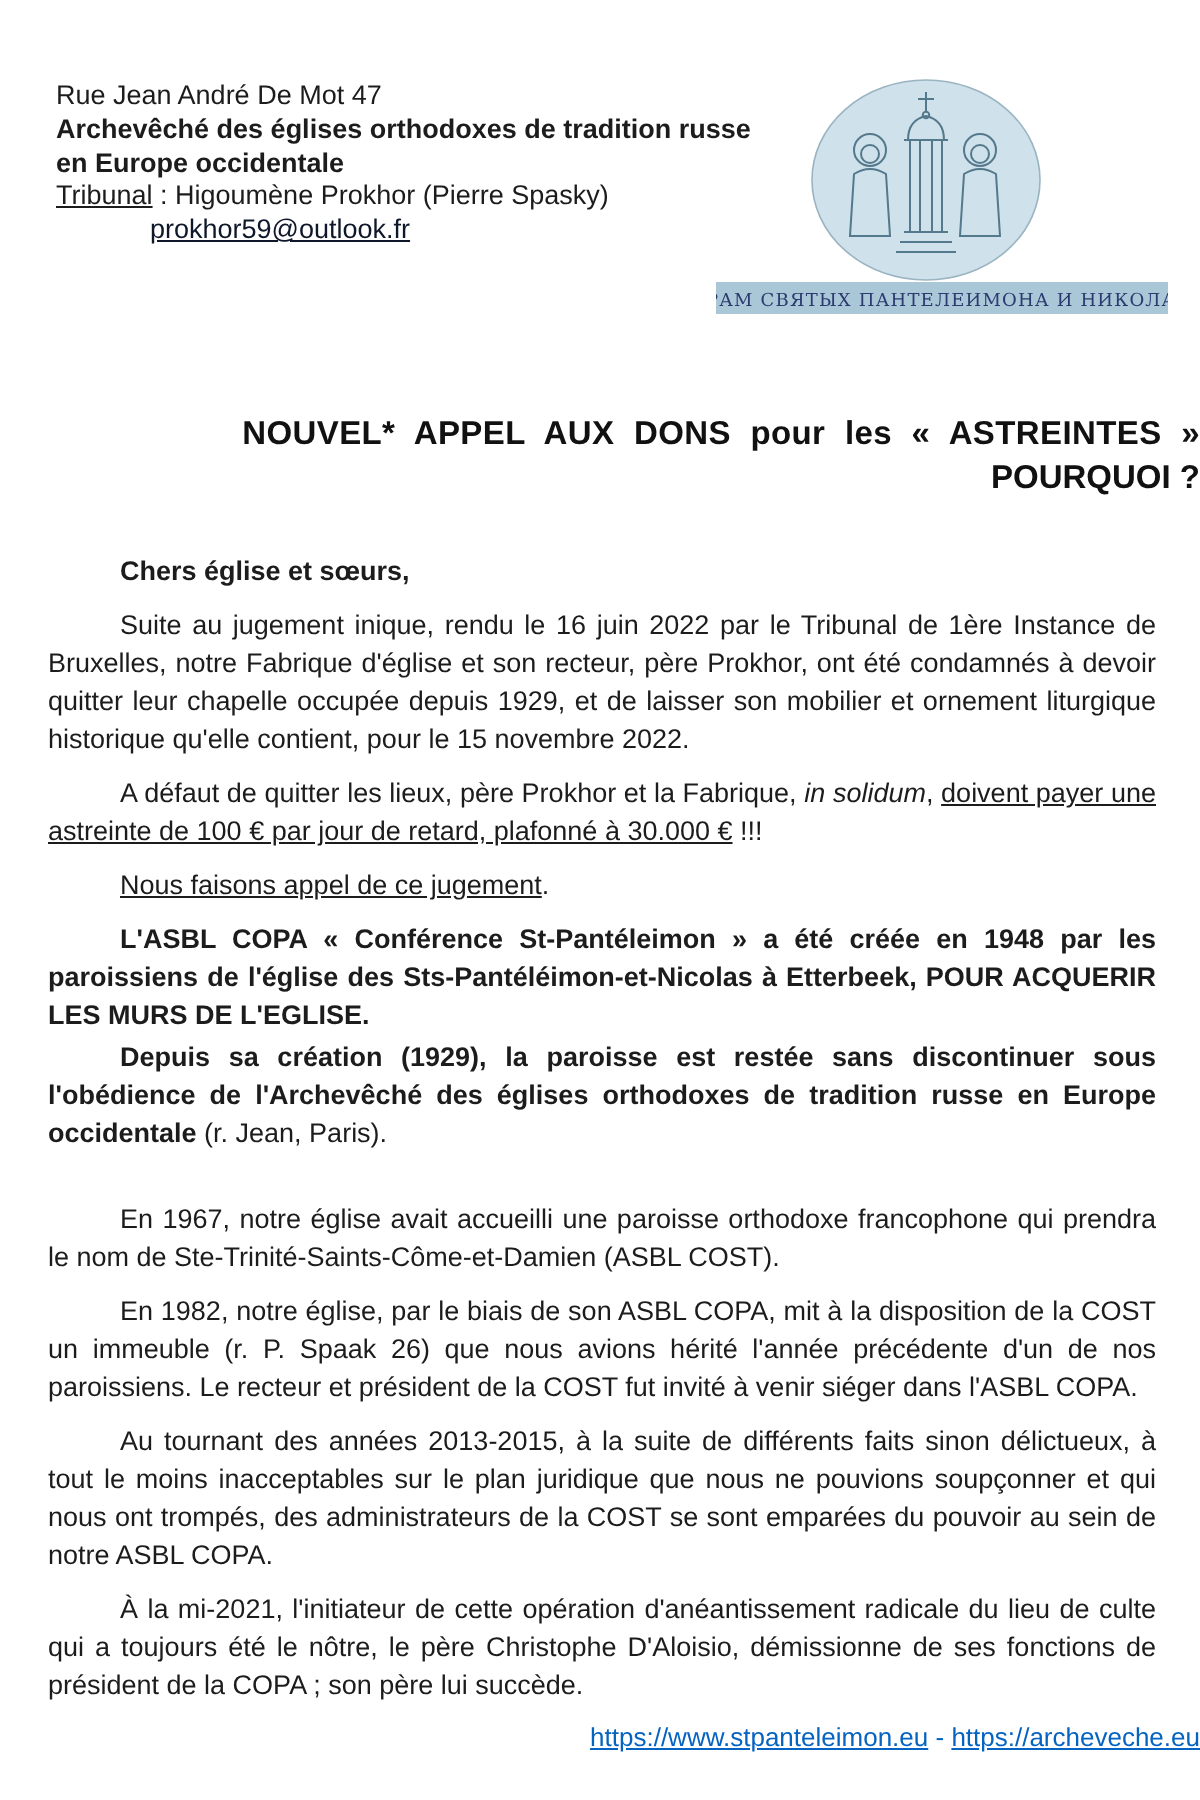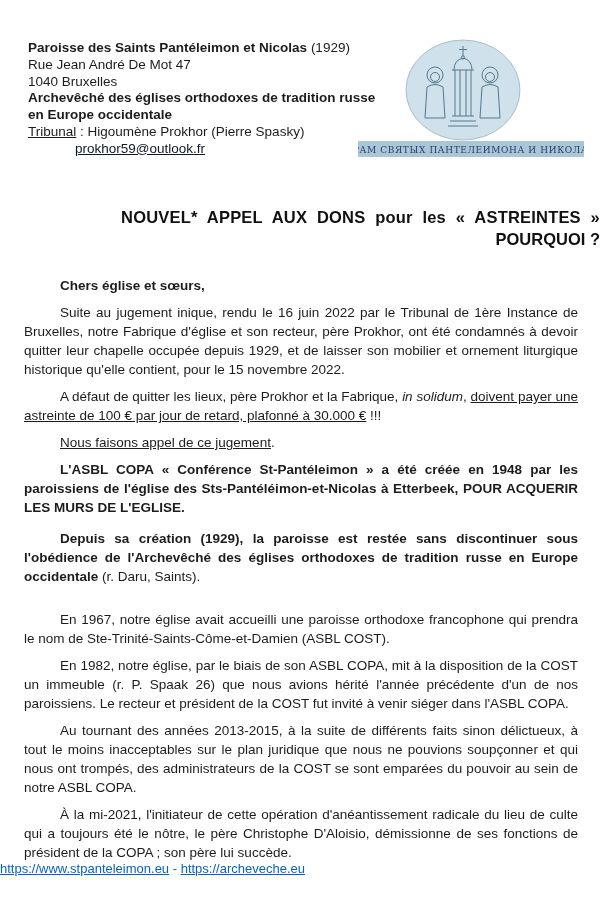--- a/index.html
+++ b/index.html
@@ -18,39 +18,37 @@
   .emblem{position:absolute;left:358px;top:38px;width:226px;height:122px;}
   
   .title{position:absolute;left:0;top:206px;width:100%;text-align:right;
          font-weight:bold;font-size:16.5px;line-height:22px;color:#111;}
   .title .l1{word-spacing:5px;letter-spacing:.2px;}
   
   .bodytext{position:absolute;left:24px;top:276px;width:554px;
             font-size:13.5px;line-height:19px;text-align:justify;}
   .salutation{font-weight:bold;margin:0 0 9px 0;text-indent:0;}
   .bodytext p{margin:0 0 8px 0;text-indent:36px;}
-  .bodytext p.gap-none{margin-bottom:12px;}
+  .bodytext p.gap-none{margin-bottom:2px;}
   .bodytext p.gap-large{margin-bottom:24px;}
   .seg-b{font-weight:bold;}
   .seg-i{font-style:italic;}
   .seg-u{text-decoration:underline;}
   
-  .footer{position:absolute;left:0;top:861px;width:100%;text-align:left;font-size:13px;}
+  .footer{position:absolute;left:0;top:861px;width:100%;text-align:right;font-size:13px;}
   .footer a{color:#0563c1;text-decoration:underline;cursor:pointer;}
   .footer .sep{color:#0563c1;}
 </style>
 </head>
 <body>
 
 <div class="page">
 
   <div class="header">
-    <div class="line"><span class="bold">Paroisse des Saints Pantéleimon et Nicolas</span><span> (1929)</span></div>
     <div class="line">Rue Jean André De Mot 47</div>
-    <div class="line">1040 Bruxelles</div>
     <div class="line bold">Archevêché des églises orthodoxes de tradition russe</div>
     <div class="line bold">en Europe occidentale</div>
     <div class="line"><span class="rector-label">Tribunal</span><span> : Higoumène Prokhor (Pierre Spasky)</span></div>
     <div class="line email-line"><a class="email">prokhor59@outlook.fr</a></div>
   </div>
 
   <svg class="emblem" viewBox="0 0 226 122" xmlns="http://www.w3.org/2000/svg">
     <ellipse cx="105" cy="52" rx="57" ry="50" fill="#cfe1ea" stroke="#9ab4c2" stroke-width="0.8"></ellipse>
     <g stroke="#54788c" fill="none" stroke-width="1">
 
@@ -85,21 +83,21 @@
     <div class="l2">POURQUOI ?</div>
   </div>
 
   <div class="bodytext">
     <p class="salutation">Chers église et sœurs,</p>
     <div>
         <p><span>Suite au jugement inique, rendu le 16 juin 2022 par le Tribunal de 1ère Instance de Bruxelles, notre Fabrique d'église et son recteur, père Prokhor, ont été condamnés à devoir quitter leur chapelle occupée depuis 1929, et de laisser son mobilier et ornement liturgique historique qu'elle contient, pour le 15 novembre 2022.</span></p>
         <p><span>A défaut de quitter les lieux, père Prokhor et la Fabrique, </span><span class="seg-i">in solidum</span><span>, </span><span class="seg-u">doivent payer une astreinte de 100 € par jour de retard, plafonné à 30.000 €</span><span> !!!</span></p>
         <p><span class="seg-u">Nous faisons appel de ce jugement</span><span>.</span></p>
         <p class="gap-none"><span class="seg-b">L'ASBL COPA « Conférence St-Pantéleimon » a été créée en 1948 par les paroissiens de l'église des Sts-Pantéléimon-et-Nicolas à Etterbeek, POUR ACQUERIR LES MURS DE L'EGLISE.</span></p>
-        <p class="gap-large"><span class="seg-b">Depuis sa création (1929), la paroisse est restée sans discontinuer sous l'obédience de l'Archevêché des églises orthodoxes de tradition russe en Europe occidentale </span><span>(r. Daru, Saints).</span></p>
+        <p class="gap-large"><span class="seg-b">Depuis sa création (1929), la paroisse est restée sans discontinuer sous l'obédience de l'Archevêché des églises orthodoxes de tradition russe en Europe occidentale </span><span>(r. Jean, Paris).</span></p>
         <p><span>En 1967, notre église avait accueilli une paroisse orthodoxe francophone qui prendra le nom de Ste-Trinité-Saints-Côme-et-Damien (ASBL COST).</span></p>
         <p><span>En 1982, notre église, par le biais de son ASBL COPA, mit à la disposition de la COST un immeuble (r. P. Spaak 26) que nous avions hérité l'année précédente d'un de nos paroissiens. Le recteur et président de la COST fut invité à venir siéger dans l'ASBL COPA.</span></p>
         <p><span>Au tournant des années 2013-2015, à la suite de différents faits sinon délictueux, à tout le moins inacceptables sur le plan juridique que nous ne pouvions soupçonner et qui nous ont trompés, des administrateurs de la COST se sont emparées du pouvoir au sein de notre ASBL COPA.</span></p>
         <p><span>À la mi-2021, l'initiateur de cette opération d'anéantissement radicale du lieu de culte qui a toujours été le nôtre, le père Christophe D'Aloisio, démissionne de ses fonctions de président de la COPA ; son père lui succède.</span></p>
       </div>
   </div>
 
   <div class="footer">
     <a>https://www.stpanteleimon.eu</a><span class="sep"> - </span><a>https://archeveche.eu</a>
   </div>

